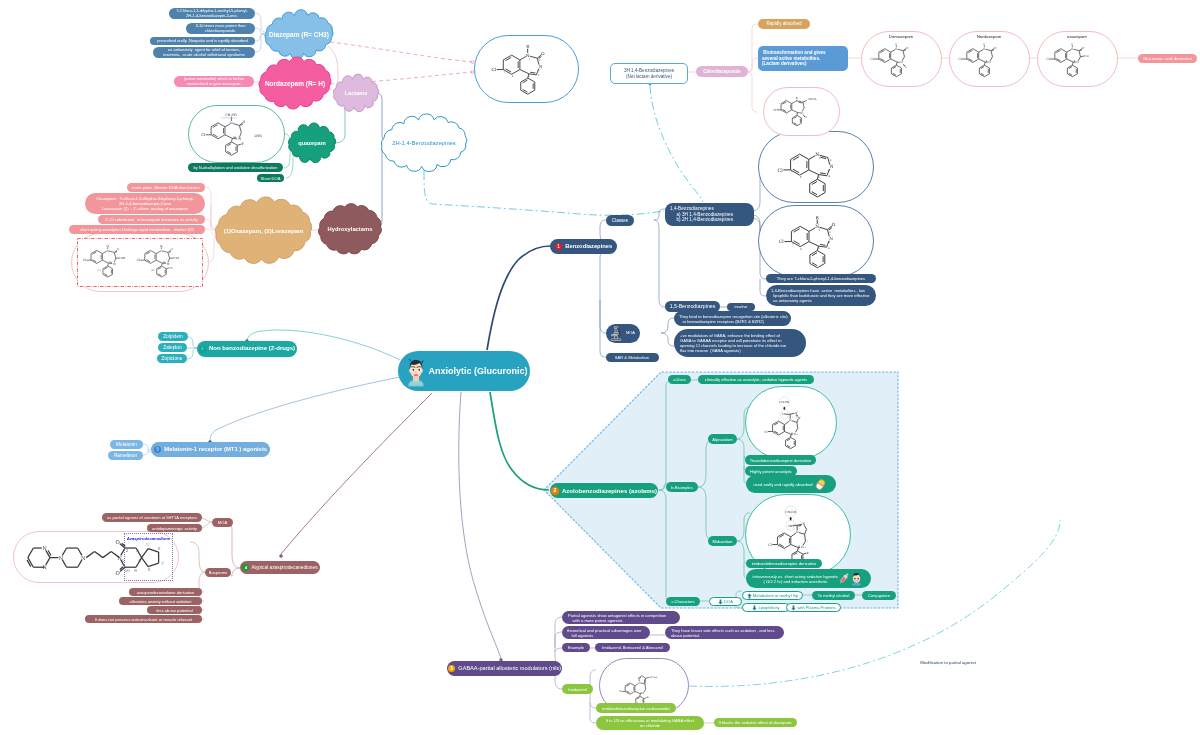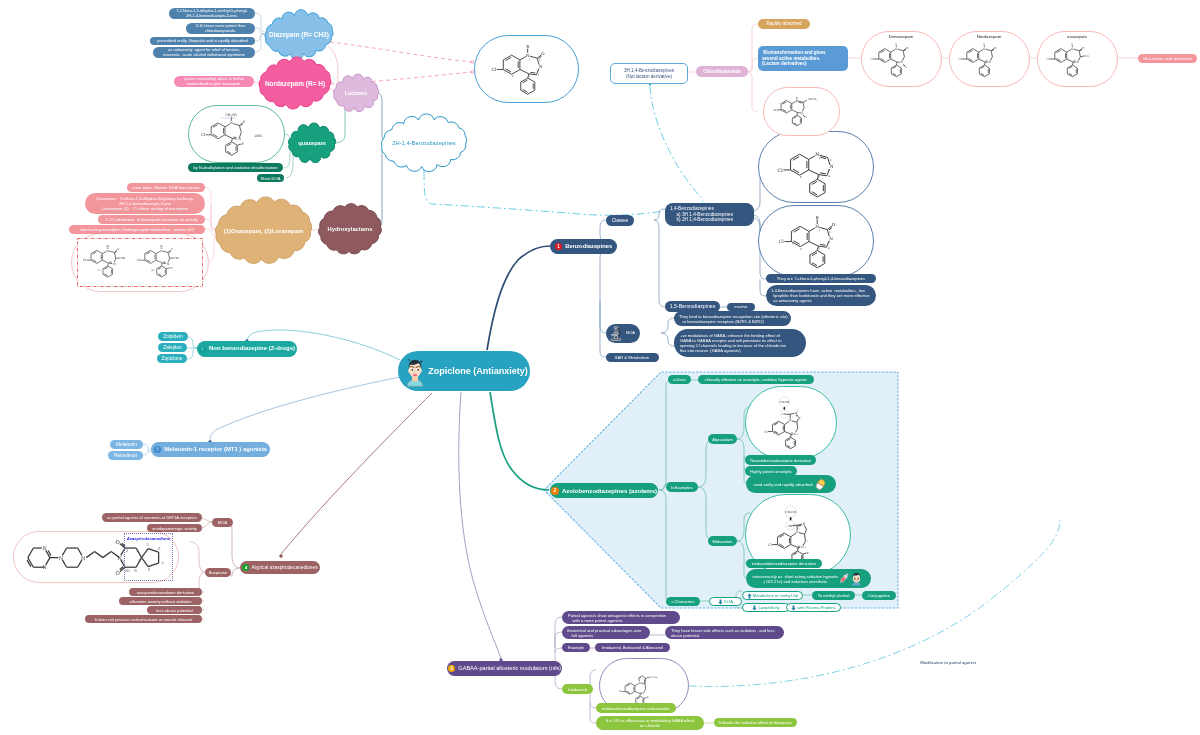--- a/index.html
+++ b/index.html
@@ -154,21 +154,21 @@
       <ellipse cx="23.5" cy="42" rx="4" ry="5" fill="#fff"></ellipse>
       <ellipse cx="40.5" cy="42" rx="4" ry="5" fill="#fff"></ellipse>
       <ellipse cx="24.2" cy="42.6" rx="2.4" ry="3.2" fill="#3a2a22"></ellipse>
       <ellipse cx="41.2" cy="42.6" rx="2.4" ry="3.2" fill="#3a2a22"></ellipse>
       <path d="M17 35 q6 -5 12 1" stroke="#8a5c38" stroke-width="3" fill="none" stroke-linecap="round"></path>
       <path d="M47 35 q-6 -5 -12 1" stroke="#8a5c38" stroke-width="3" fill="none" stroke-linecap="round"></path>
       <path d="M32 44 l-2.5 8 h5" stroke="#e0b794" stroke-width="1.3" fill="none" stroke-linejoin="round"></path>
       <path d="M24 58 q8 -6 16 0 q-8 7 -16 0z" fill="#ef6f8e"></path>
     </svg>
   </span>
-  <span>Zopiclone (Antianxiety)</span>
+  <span>Anxiolytic (Glucuronic)</span>
 </div>
 
 <div class="nd pill" style="left:550px;top:239px;width:67px;height:15px;background:#35567f;font-size:5.8px;font-weight:bold;gap:3px;white-space:nowrap;">
   <span class="badge" style="width:7.5px;height:7.5px;background:#e01b24;font-size:4.6px;">1</span>
   <span>Benzodiazepines</span>
 </div>
 
 <div class="nd pill" style="left:550px;top:483px;width:108px;height:15px;background:#17a07e;font-size:6.1px;font-weight:bold;gap:3px;white-space:nowrap;">
   <span class="badge" style="width:8px;height:8px;background:#f07c00;font-size:5px;">2</span>
   <span>Azolobenzodiazepines (azolams)</span>

